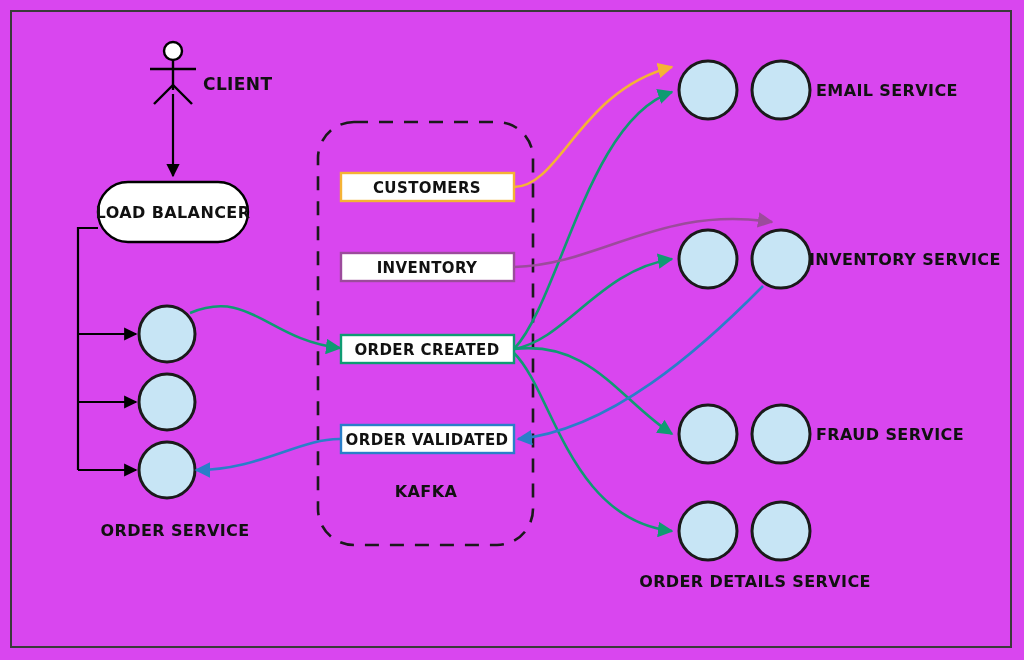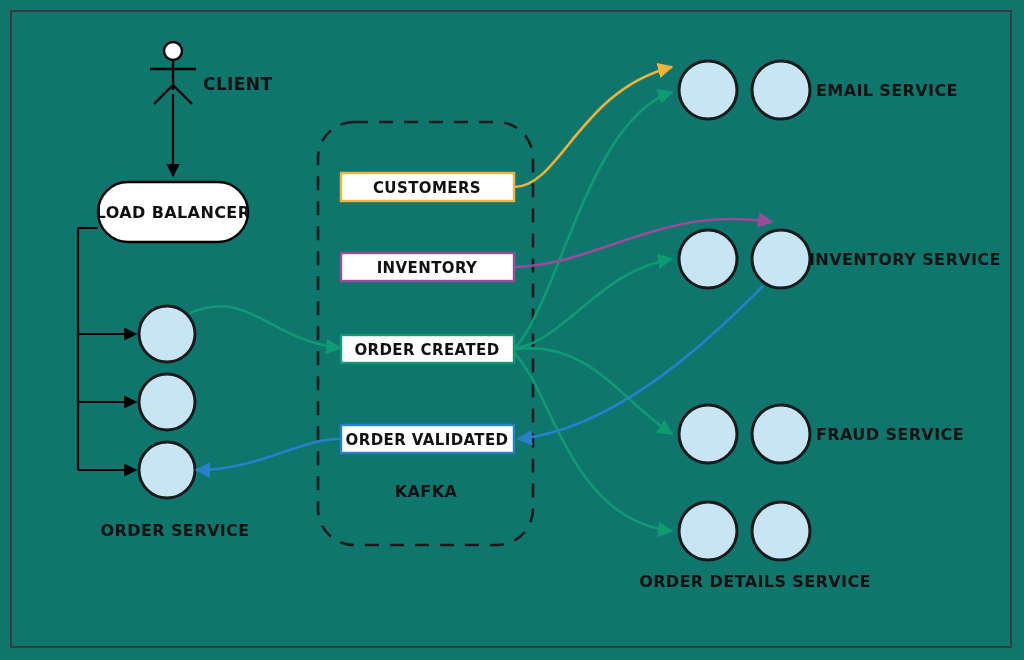--- a/index.html
+++ b/index.html
@@ -7,21 +7,21 @@
     padding: 0;
     background: #ffffff;
   }
   body {
     font-family: "DejaVu Sans", sans-serif;
   }
   #canvas {
     position: relative;
     width: 1024px;
     height: 660px;
-    background: #0f766e;
+    background: #d946ef;
     overflow: hidden;
   }
   #diagram-svg {
     position: absolute;
     left: 0;
     top: 0;
   }
   .lbl {
     font-family: "DejaVu Sans", sans-serif;
     font-weight: 700;

